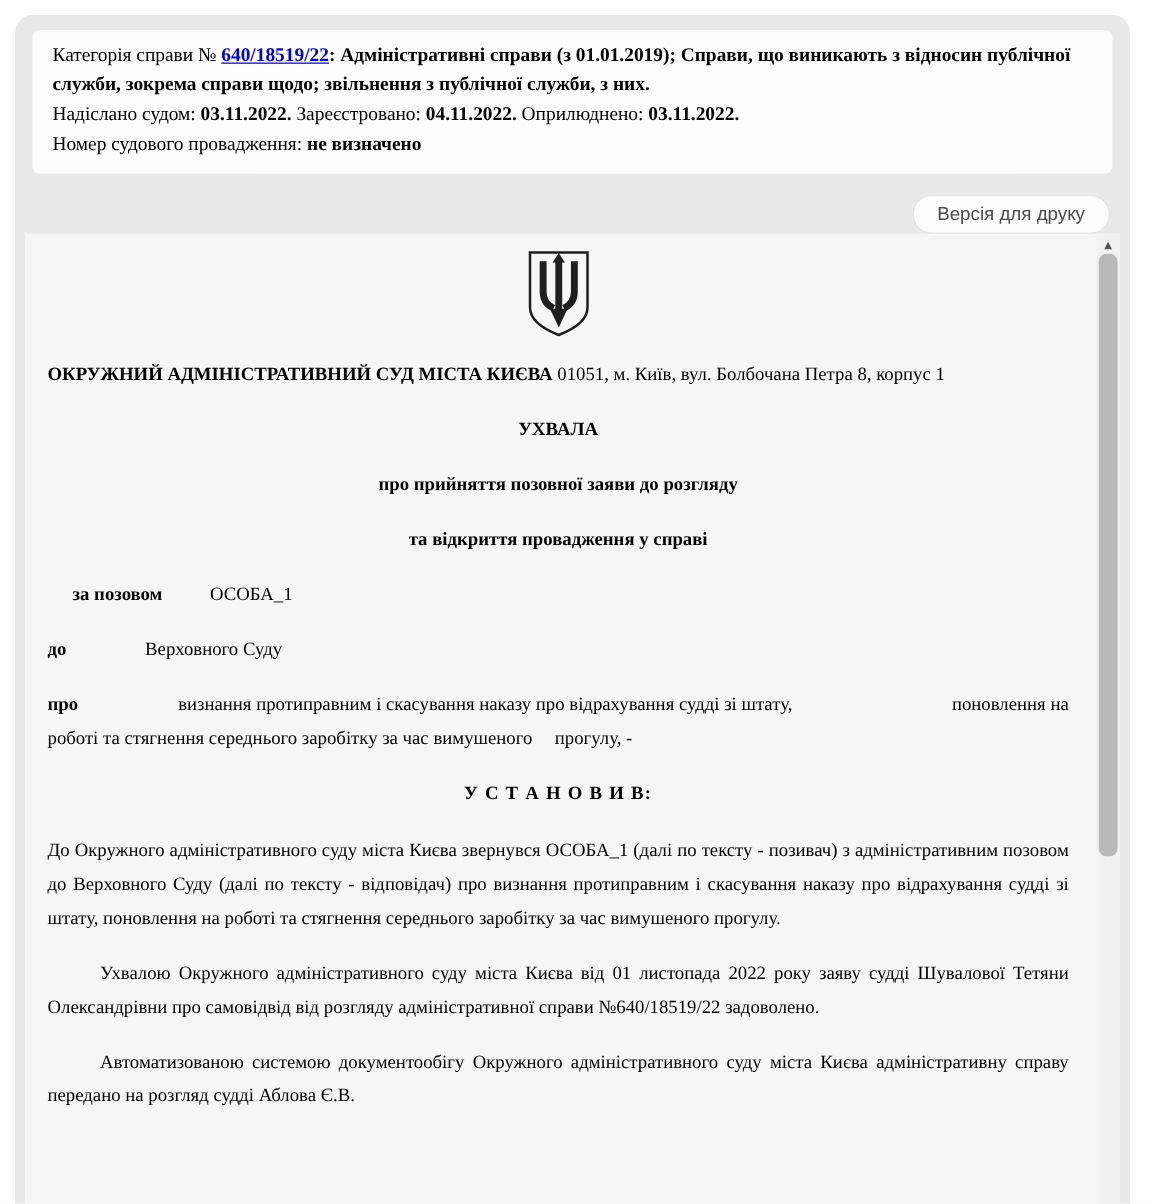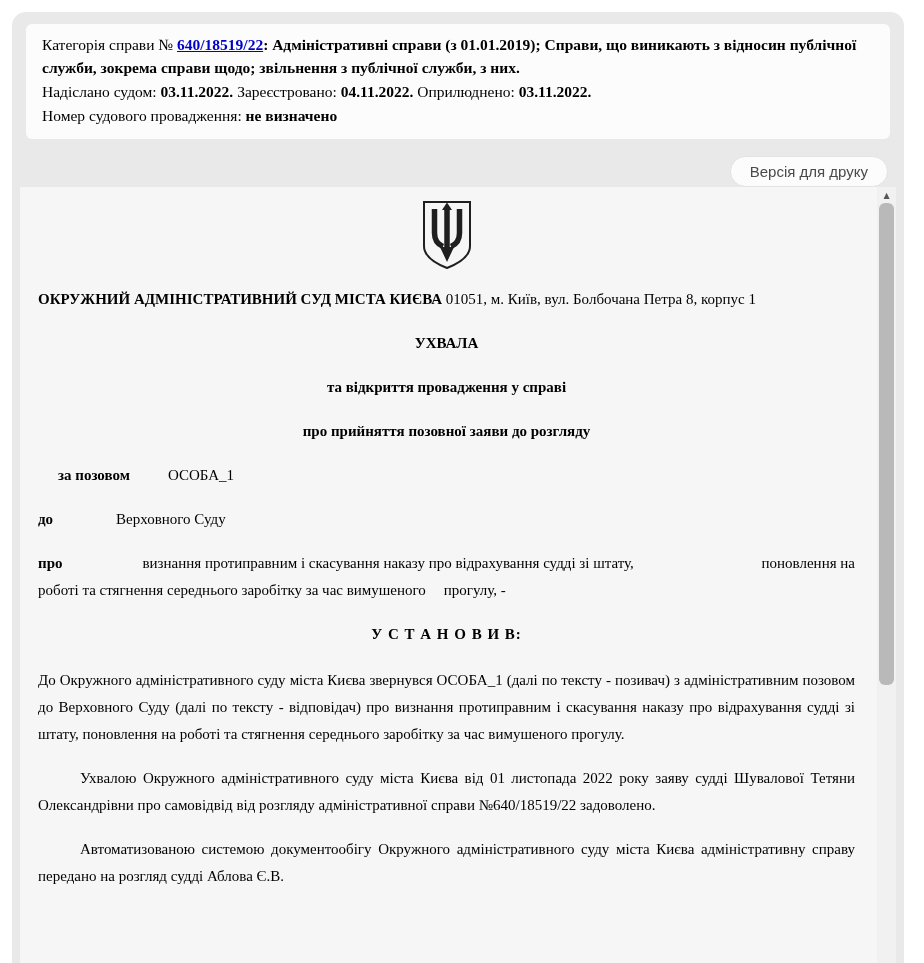--- a/index.html
+++ b/index.html
@@ -118,22 +118,22 @@
             <path d="M26 9 V53" stroke-width="5.5"></path>
           </g>
           <path d="M26 3.5 L31 11 H21 Z" fill="#1f1f1f"></path>
           <path d="M19 48 H33 L26 63 Z" fill="#1f1f1f"></path>
         </svg>
       </div>
 
       <p><span class="b">ОКРУЖНИЙ АДМІНІСТРАТИВНИЙ СУД МІСТА КИЄВА</span><span> 01051, м. Київ, вул. Болбочана Петра 8, корпус 1</span></p>
 
       <p class="center b">УХВАЛА</p>
+      <p class="center b">про прийняття позовної заяви до розгляду</p>
       <p class="center b">та відкриття провадження у справі</p>
-      <p class="center b">про прийняття позовної заяви до розгляду</p>
 
 
 
       <div class="party-row row-claim"><span class="b">за позовом</span><span class="val">ОСОБА_1</span></div>
 
       <div class="party-row row-def"><span class="b">до</span><span class="val">Верховного Суду</span></div>
 
       <div class="about-l1">
           <span class="b">про</span>
           <span class="seg1">визнання протиправним і скасування наказу про відрахування судді зі штату,</span>

